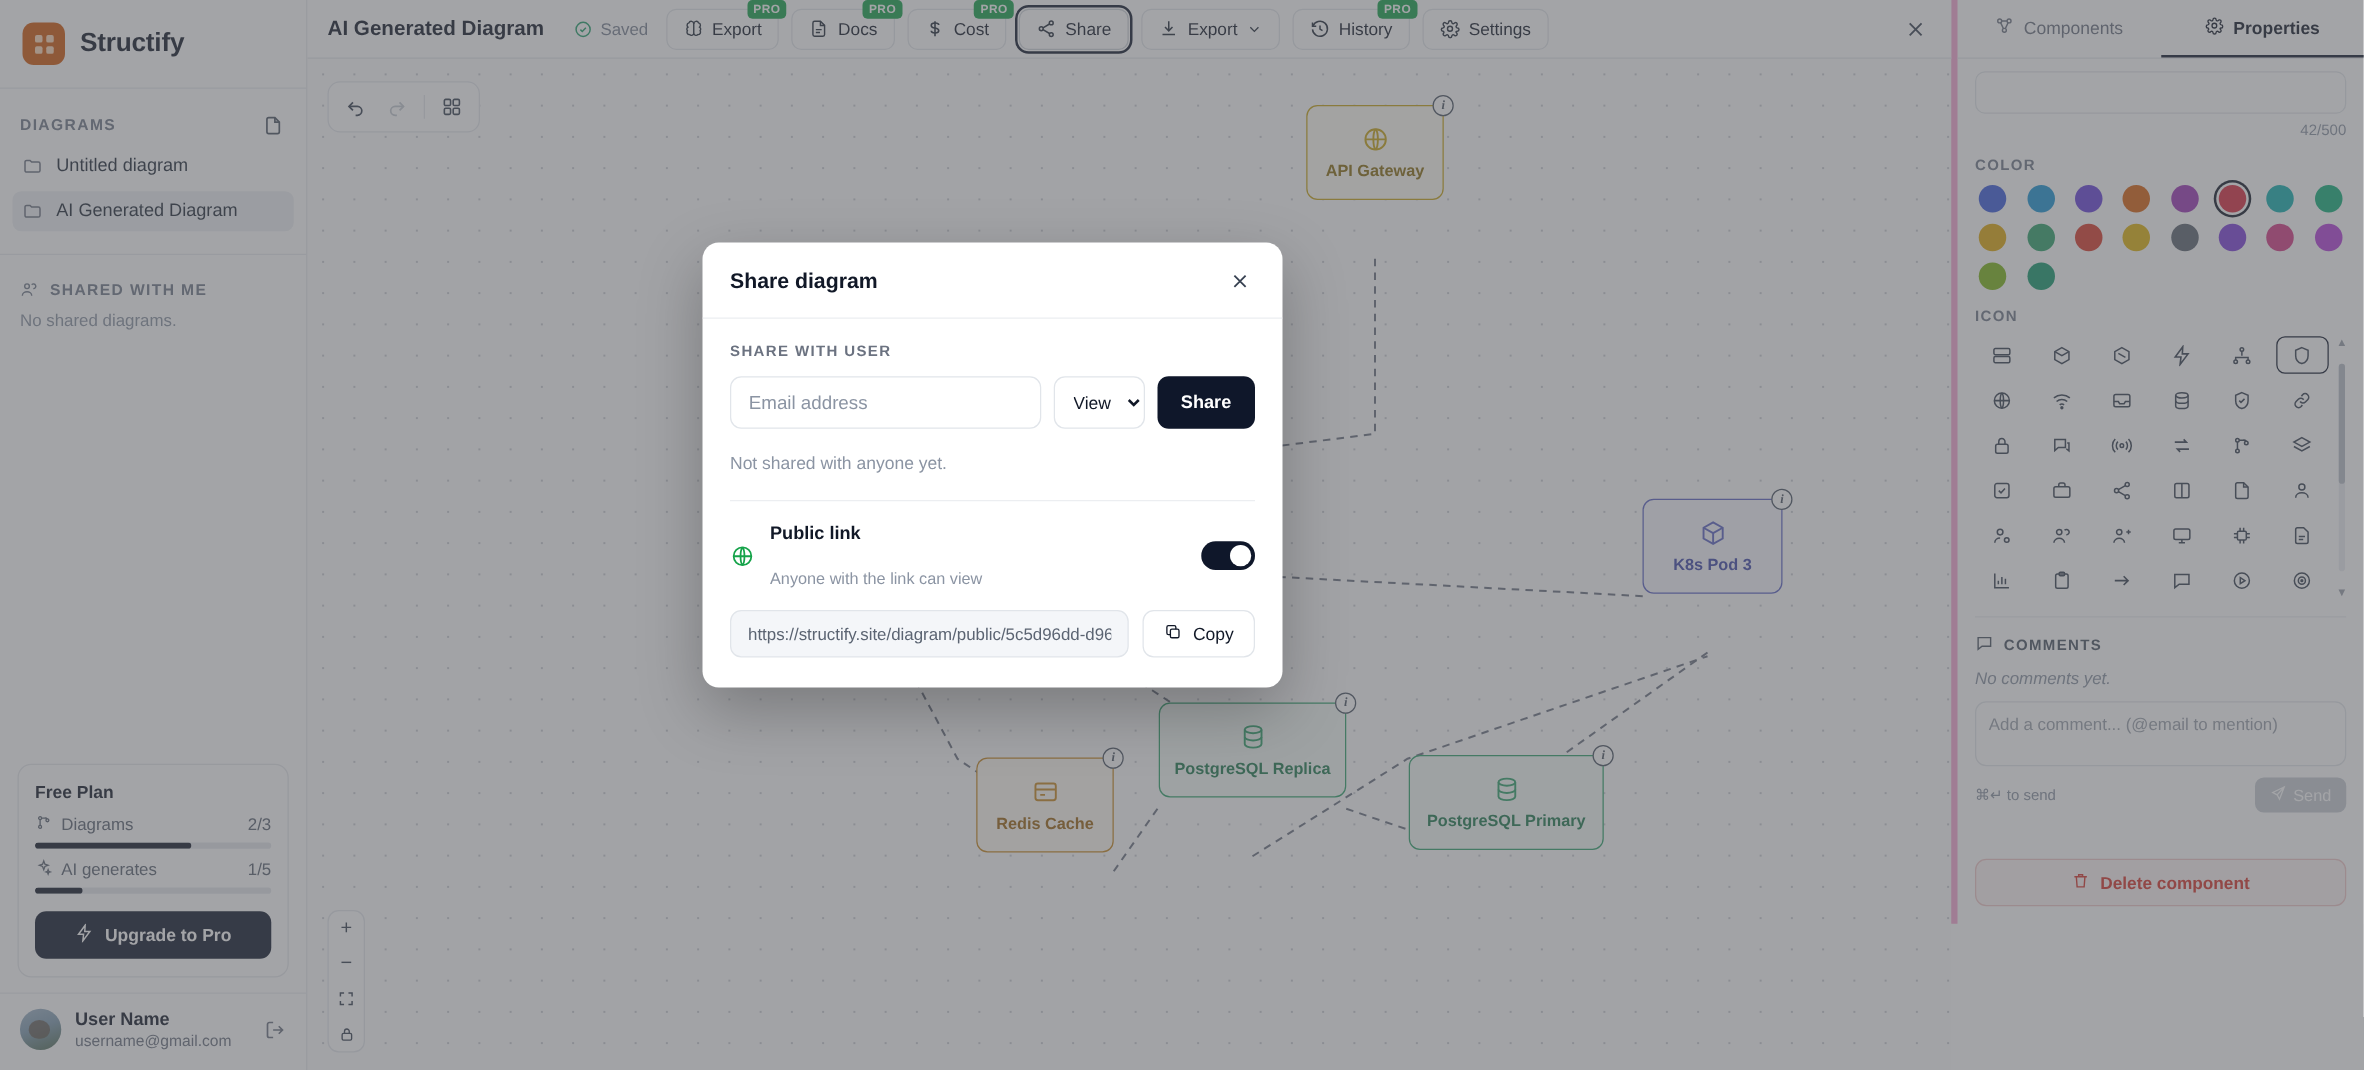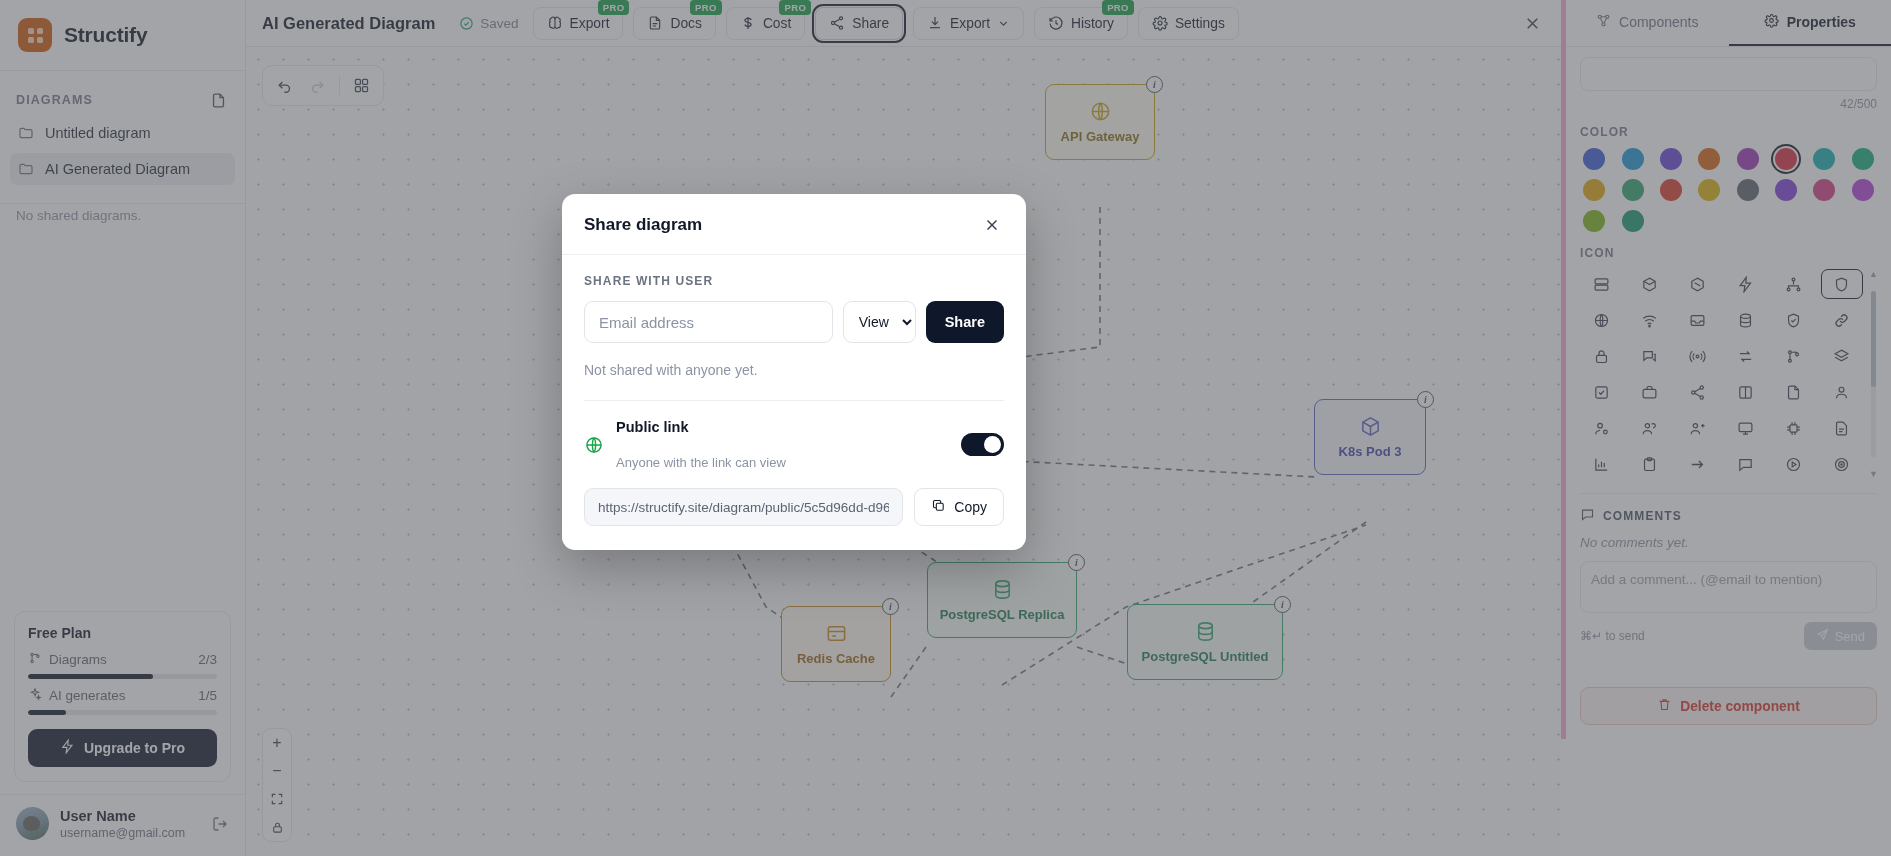--- a/index.html
+++ b/index.html
@@ -265,20 +265,30 @@
       <span class="ico">
         <svg width="16" height="16" viewBox="0 0 24 24" fill="none" stroke="currentColor" stroke-width="1.8">
             <path d="M3 7a2 2 0 0 1 2-2h4l2 2h8a2 2 0 0 1 2 2v8a2 2 0 0 1-2 2H5a2 2 0 0 1-2-2z"></path>
           </svg>
       </span>
       <span>AI Generated Diagram</span>
     </div>
 
     <div class="sb-divider" style="margin-top:16px"></div>
 
+    <div class="sb-shared">
+      <span class="ico" style="color:#717a8a;display:flex">
+        <svg width="15" height="15" viewBox="0 0 24 24" fill="none" stroke="currentColor" stroke-width="1.8">
+            <circle cx="9" cy="8" r="3"></circle>
+            <path d="M3 20c0-3 3-5 6-5s6 2 6 5"></path>
+            <path d="M17 11a3 3 0 1 0-2-5"></path>
+          </svg>
+      </span>
+      <span class="sb-shared-title">SHARED WITH ME</span>
+    </div>
     <div class="sb-shared-empty">No shared diagrams.</div>
 
     <div class="sb-spacer"></div>
 
     <div class="plan-card">
       <div class="plan-title">Free Plan</div>
 
       <div class="plan-row">
         <span class="lbl">
           <span>
@@ -538,21 +548,21 @@
       </div>
 
       <div class="node" style="left:881px;top:557px;width:156px;height:76px;border-color:#2fa36b;background:#f3fbf7;color:#1f7a4f">
         <span class="nicon">
           <svg width="23" height="23" viewBox="0 0 24 24" fill="none" stroke="#2fa36b" stroke-width="1.6">
               <ellipse cx="12" cy="6" rx="7" ry="3"></ellipse>
               <path d="M5 6v12c0 1.7 3.1 3 7 3s7-1.3 7-3V6"></path>
               <path d="M5 12c0 1.7 3.1 3 7 3s7-1.3 7-3"></path>
             </svg>
         </span>
-        <span>PostgreSQL Untitled</span>
+        <span>PostgreSQL Primary</span>
         <span class="node-badge">i</span>
       </div>
 
       <div class="zoom-tools">
         <span class="zt-btn">+</span>
         <span class="zt-btn">−</span>
         <span class="zt-btn">
           <svg width="14" height="14" viewBox="0 0 24 24" fill="none" stroke="currentColor" stroke-width="2">
               <path d="M4 9V4h5M20 9V4h-5M4 15v5h5M20 15v5h-5"></path>
             </svg>

